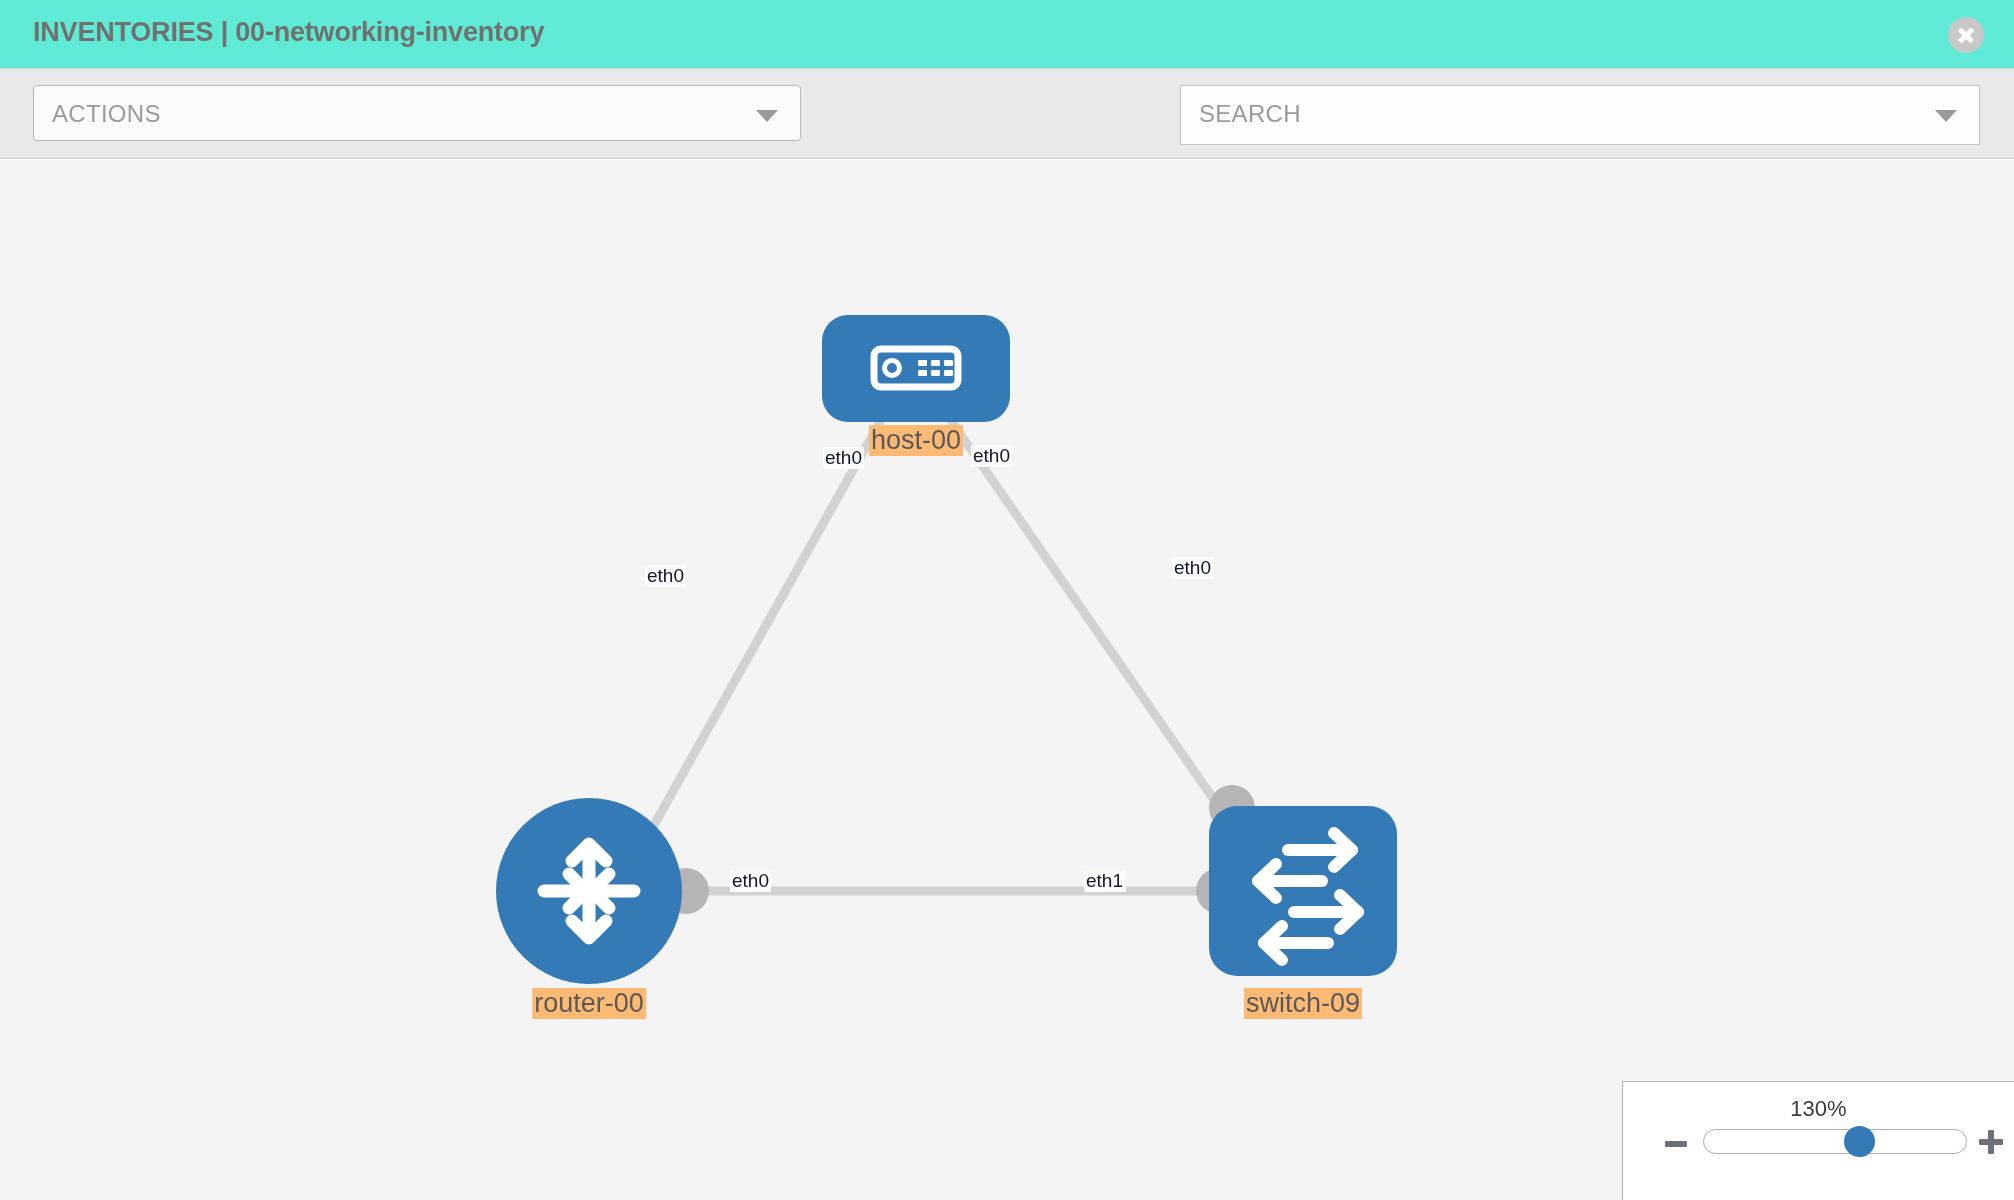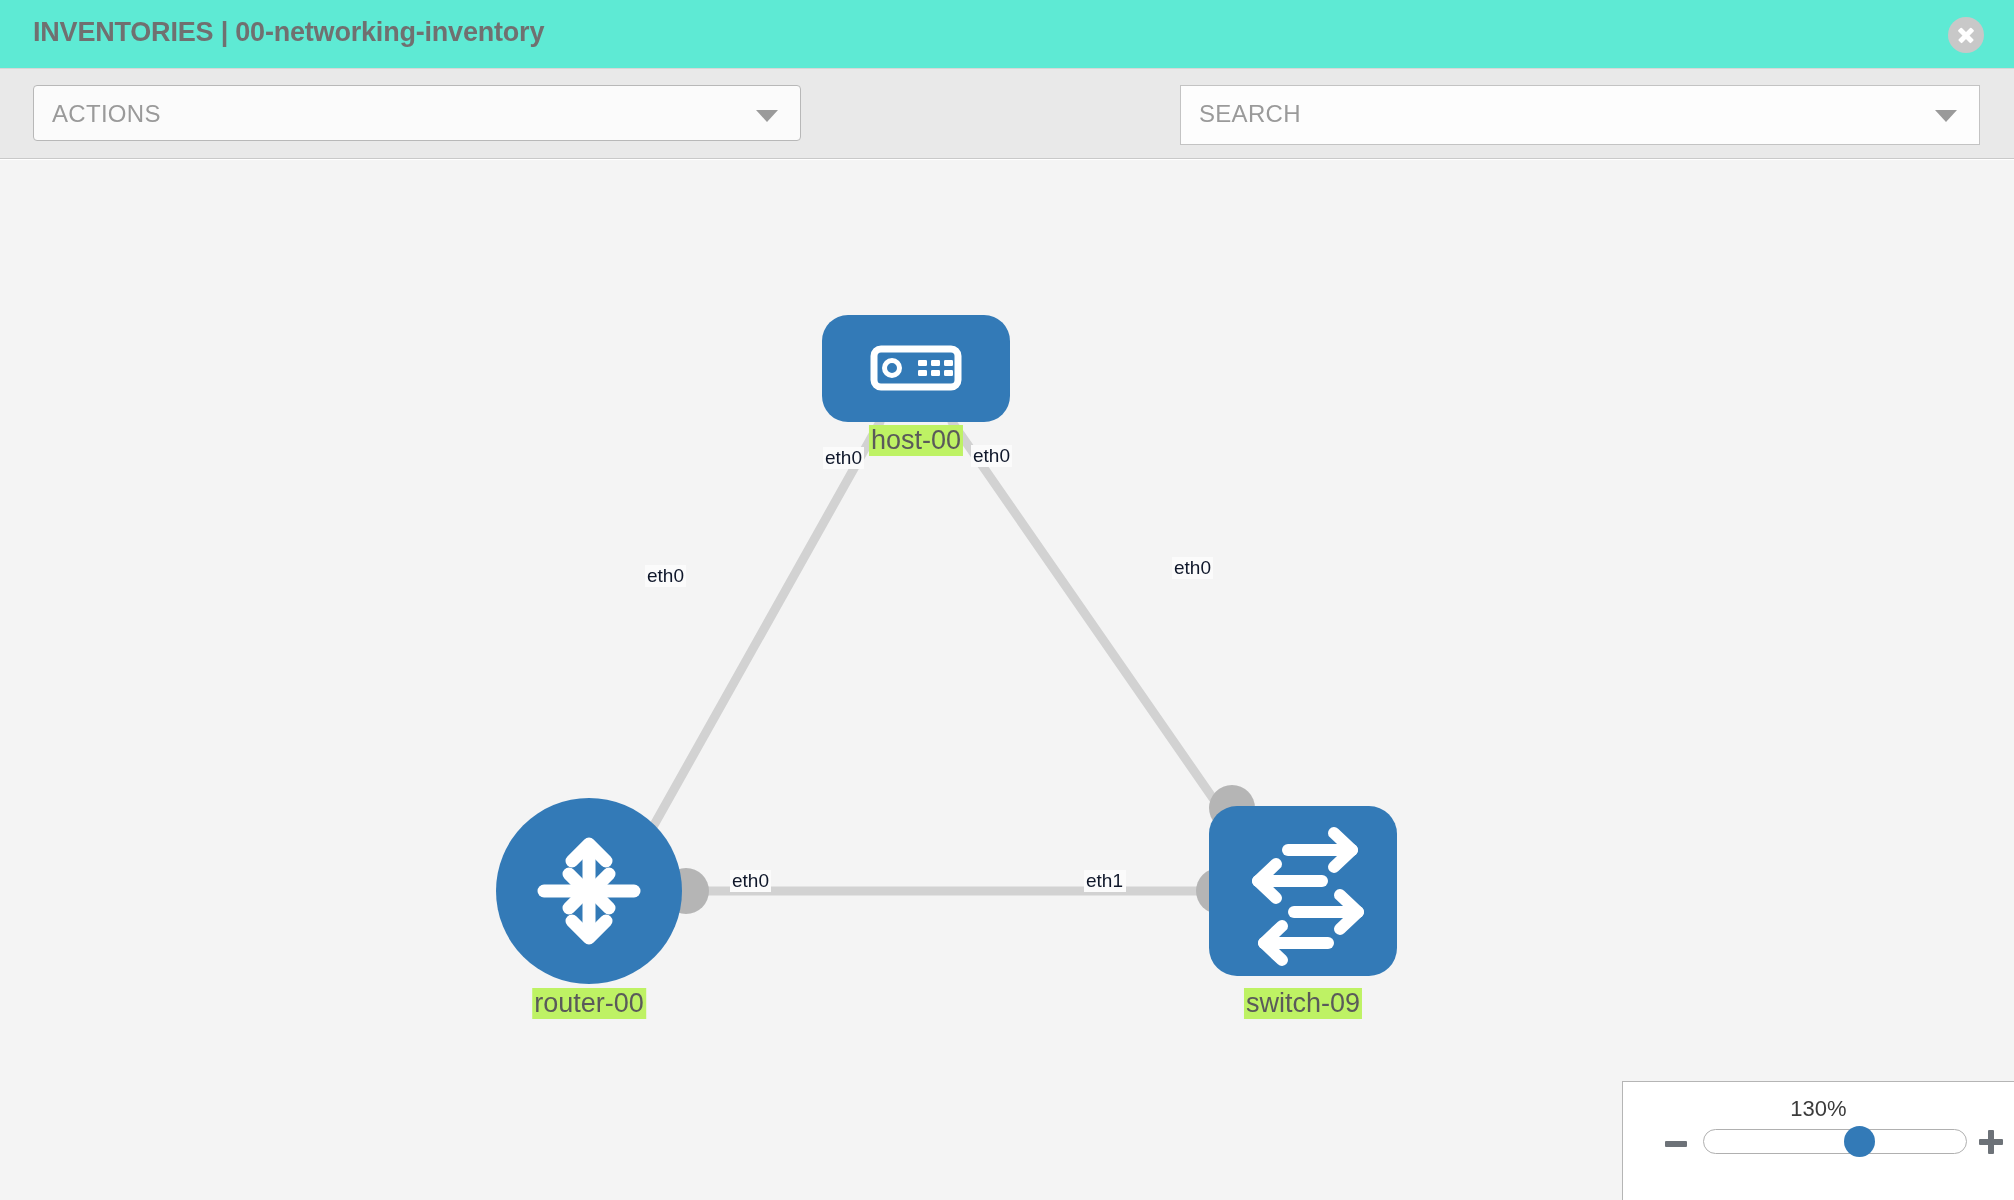--- a/index.html
+++ b/index.html
@@ -145,21 +145,21 @@
     position: absolute;
     left: 0; top: 0;
     width: 2014px;
     height: 1040px;
   }
 
   .node-label {
     position: absolute;
     font-size: 27px;
     color: #5a5a5a;
-    background: #bef264;
+    background: #fdba74;
     white-space: nowrap;
     padding: 0 2px;
     transform: translateX(-50%);
   }
   .iface-label {
     position: absolute;
     font-size: 19px;
     color: #0f172a;
     background: #fbfbfb;
     white-space: nowrap;

